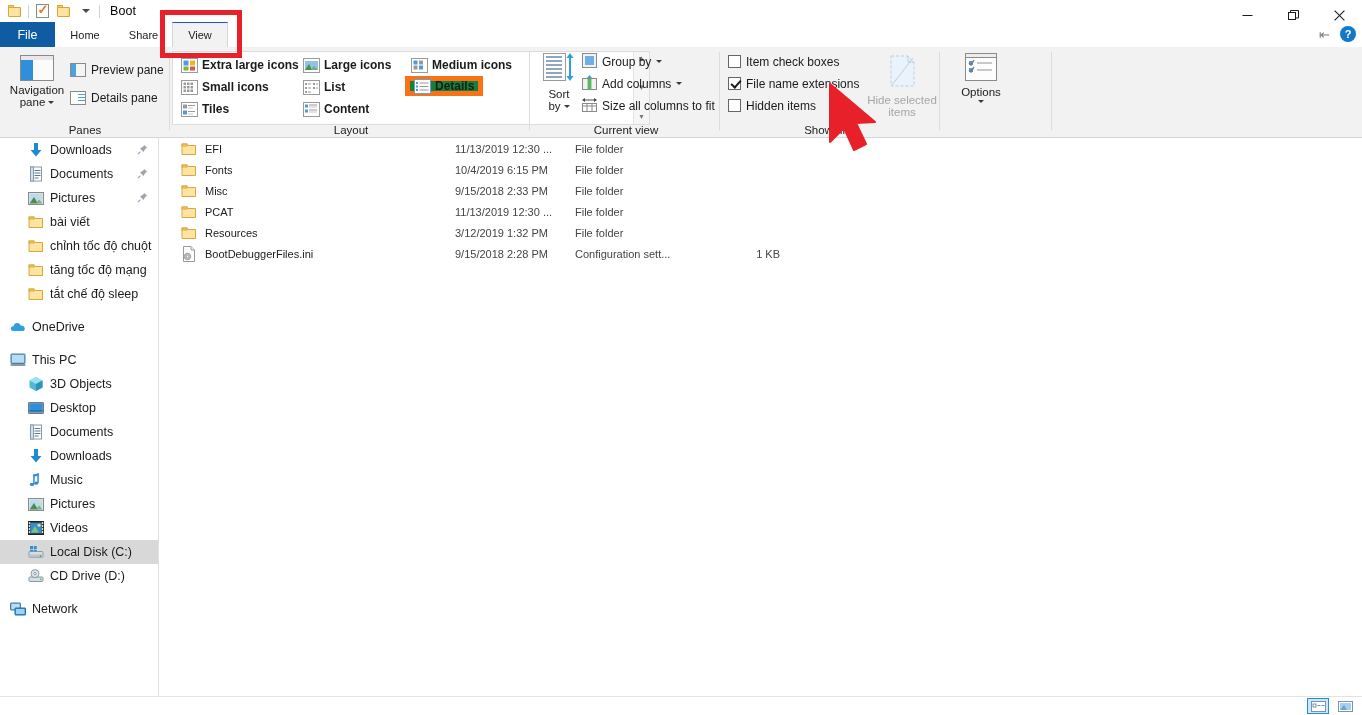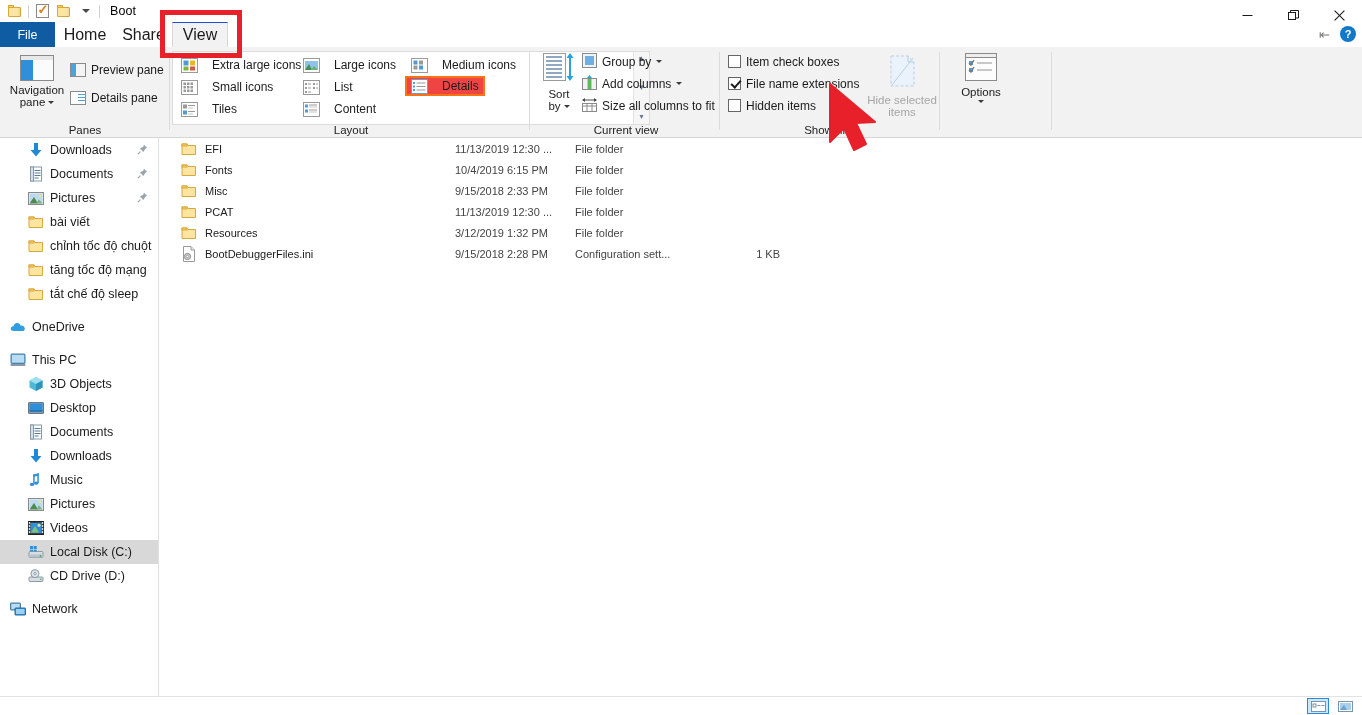--- a/index.html
+++ b/index.html
@@ -79,21 +79,21 @@
     position: absolute; top: 22px; left: 0; width: 1362px; height: 25px;
     background: #ffffff;
   }
   .tab-file {
     position: absolute; left: 0; top: 0; width: 55px; height: 25px;
     background: #0f5ca3; color: #fff; font-size: 12.5px;
     display: flex; align-items: center; justify-content: center;
   }
   .tab {
     position: absolute; top: 0; height: 25px;
-    font-size: 16px; color: #1b1b1b;
+    font-size: 11px; color: #1b1b1b;
     display: flex; align-items: center; justify-content: center;
   }
   .tab-home { left: 55px; width: 60px; }
   .tab-share { left: 115px; width: 57px; }
   .tab-view {
     left: 172px; width: 56px; background: #f2f2f2;
     border-left: 1px solid #d6d6d6; border-right: 1px solid #d6d6d6;
     border-top: 1px solid #1d4ed8;
   }
   .ribbon-right {
@@ -164,25 +164,25 @@
 
   
   .vico { width: 17px; height: 15px; position: relative; flex: none; }
 
   .layoutgrid {
     position: absolute; left: 0; top: 4px;
     width: 478px; height: 74px;
     border: 1px solid #dcdcdc; background: #fff;
   }
   .layout-item {
-    position: absolute; display: flex; align-items: center; gap: 14px;
-    font-size: 12px; color: #1b1b1b; height: 20px; padding: 0 4px; white-space: nowrap;
+    position: absolute; display: flex; align-items: center; gap: 4px;
+    font-size: 12px; color: #1b1b1b; height: 20px; padding: 0 4px; white-space: nowrap; font-weight: bold;
   }
   .layout-item.sel {
-    background: #ef4444; border: 2px solid #f97316;
+    background: #15803d; border: 5px solid #f97316;
   }
   .layout-scroll {
     position: absolute; right: 0; top: 0; width: 16px; height: 72px;
     background: #f6f6f6; border-left: 1px solid #e3e3e3;
     display: flex; flex-direction: column; justify-content: space-between;
     align-items: center; padding: 3px 0;
   }
   .layout-scroll div { font-size: 8px; color: #6b7a8c; line-height: 8px; }
 
   

